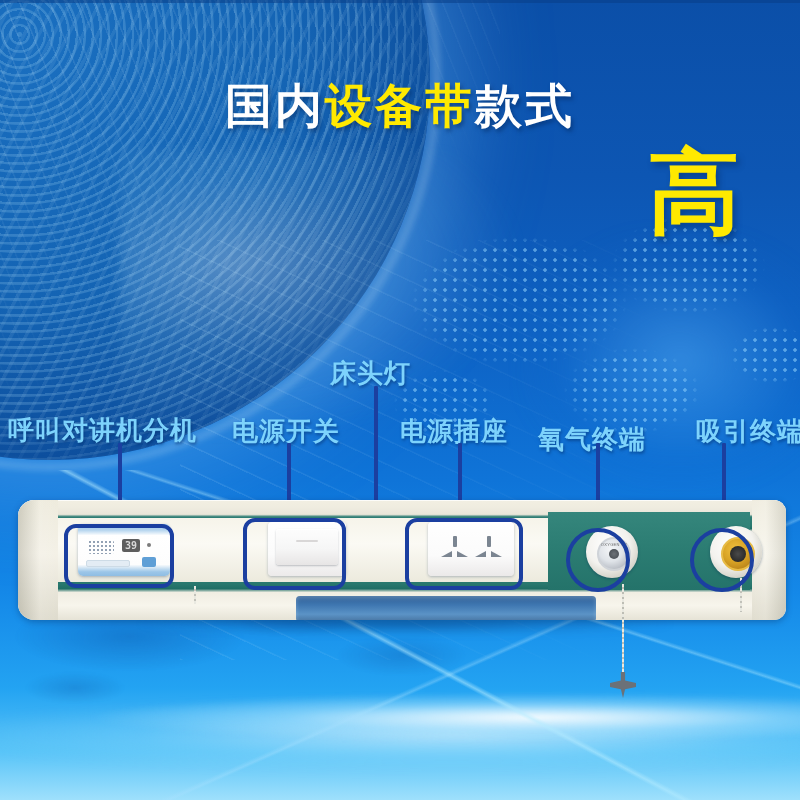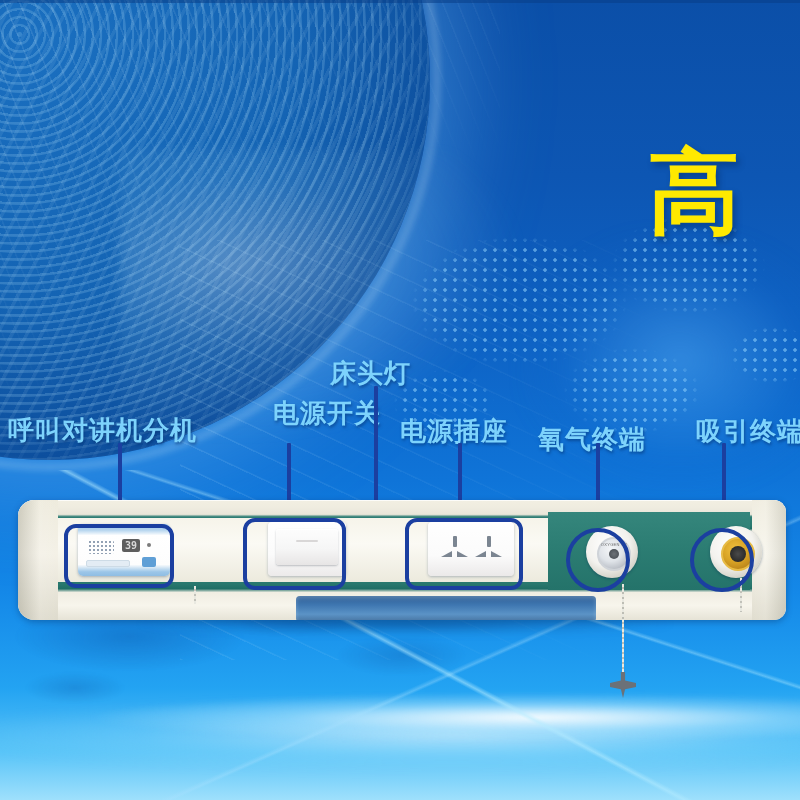--- a/index.html
+++ b/index.html
@@ -298,24 +298,27 @@
   <div class="streaks"></div>
   <div class="streaks2"></div>
   <div class="halo-right"></div>
   <div class="halftone"></div>
   <div class="map-low"></div>
   <div class="sweep2"></div>
   <div class="sweep"></div>
   <div class="diag-low"></div>
   <div class="topbar"></div>
 
+  <div class="headline">
+    <span>国内</span><span class="hi">设备带</span><span>款式</span>
+  </div>
   <div class="bigchar">高</div>
 
   <div class="callout" style="left:8px;top:418px;font-family:Liberation Serif, serif;">呼叫对讲机分机</div>
-  <div class="callout" style="left:232px;top:400px;margin-left:41px;">电源开关</div>
+  <div class="callout" style="left:232px;top:418px;">电源开关</div>
   <div class="callout" style="left:330px;top:360px;">床头灯</div>
   <div class="callout" style="left:400px;top:418px;">电源插座</div>
   <div class="callout" style="left:538px;top:426px;">氧气终端</div>
   <div class="callout" style="left:696px;top:418px;">吸引终端</div>
 
   <div class="leader" style="left:118px;top:443px;height:85px;"></div>
   <div class="leader" style="left:287px;top:443px;height:80px;"></div>
   <div class="leader" style="left:374px;top:386px;height:222px;"></div>
   <div class="leader" style="left:458px;top:443px;height:82px;"></div>
   <div class="leader" style="left:596px;top:443px;height:92px;"></div>

